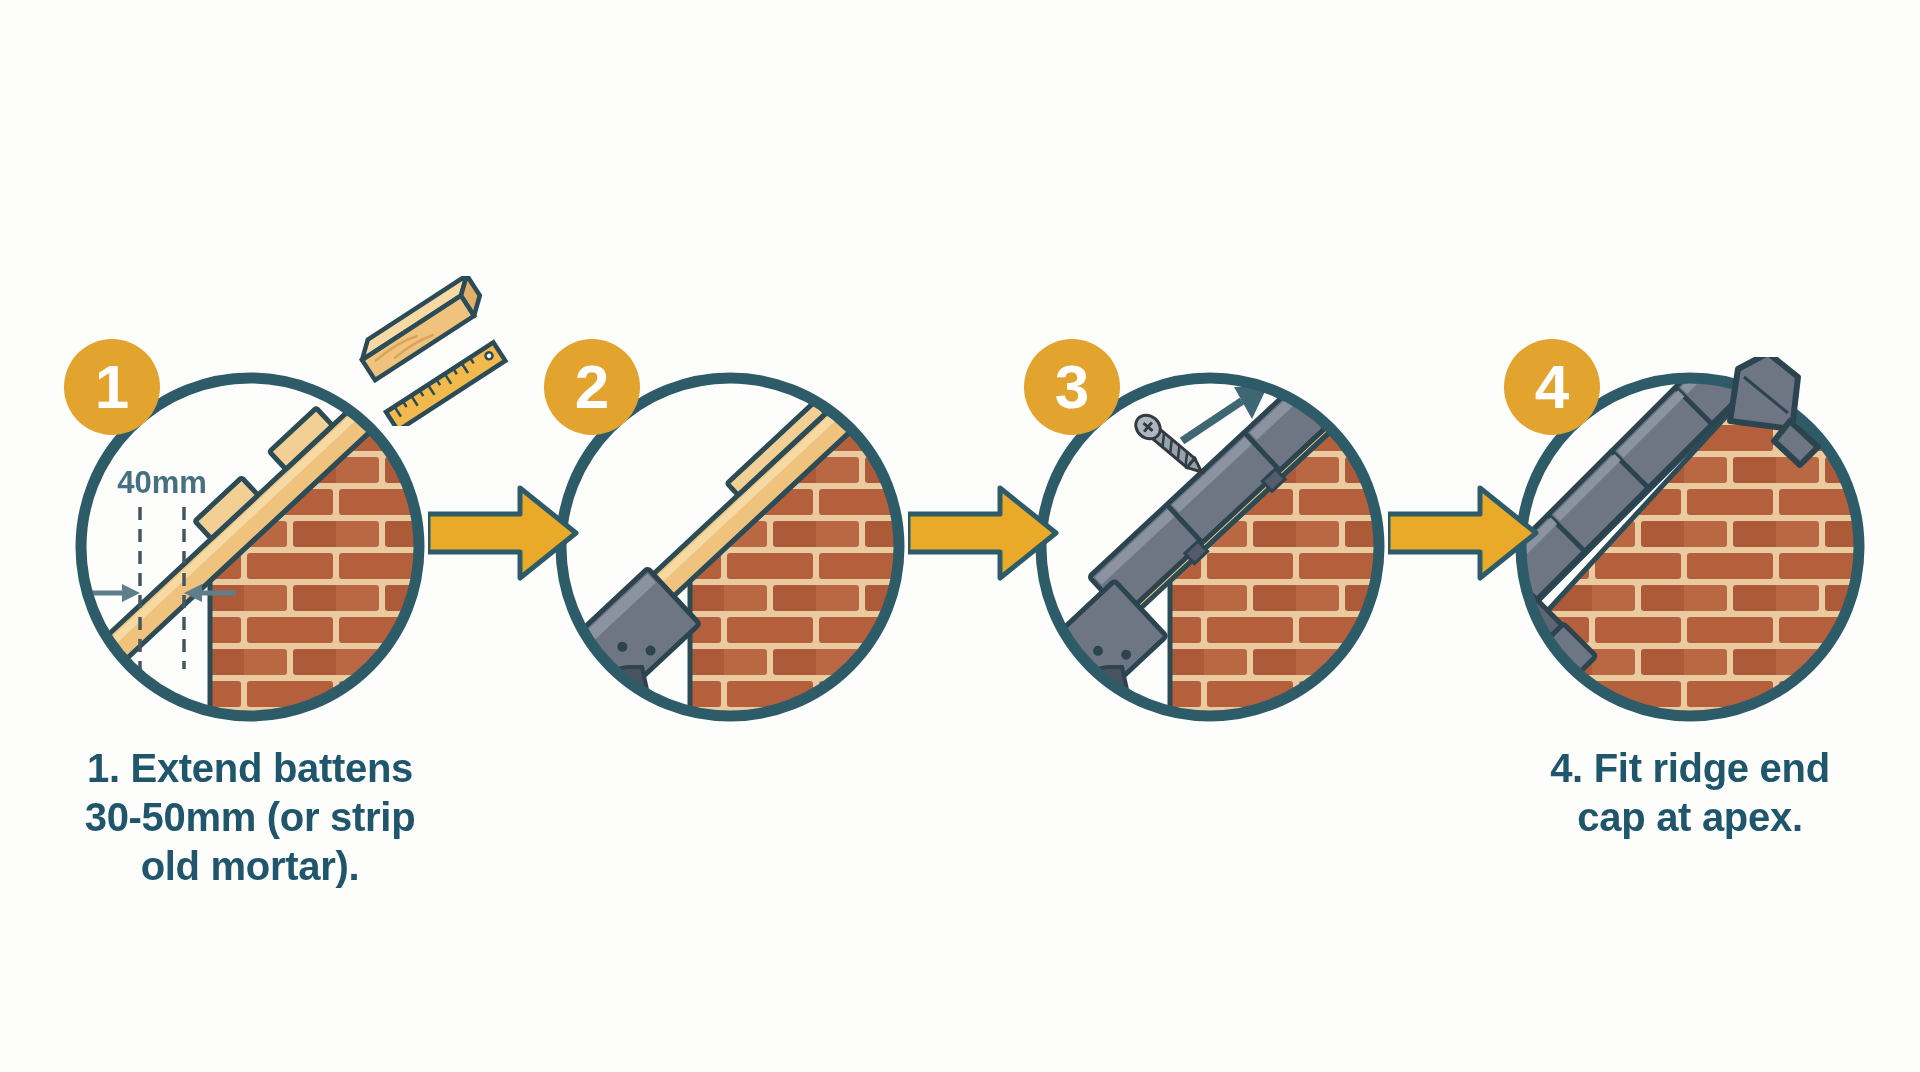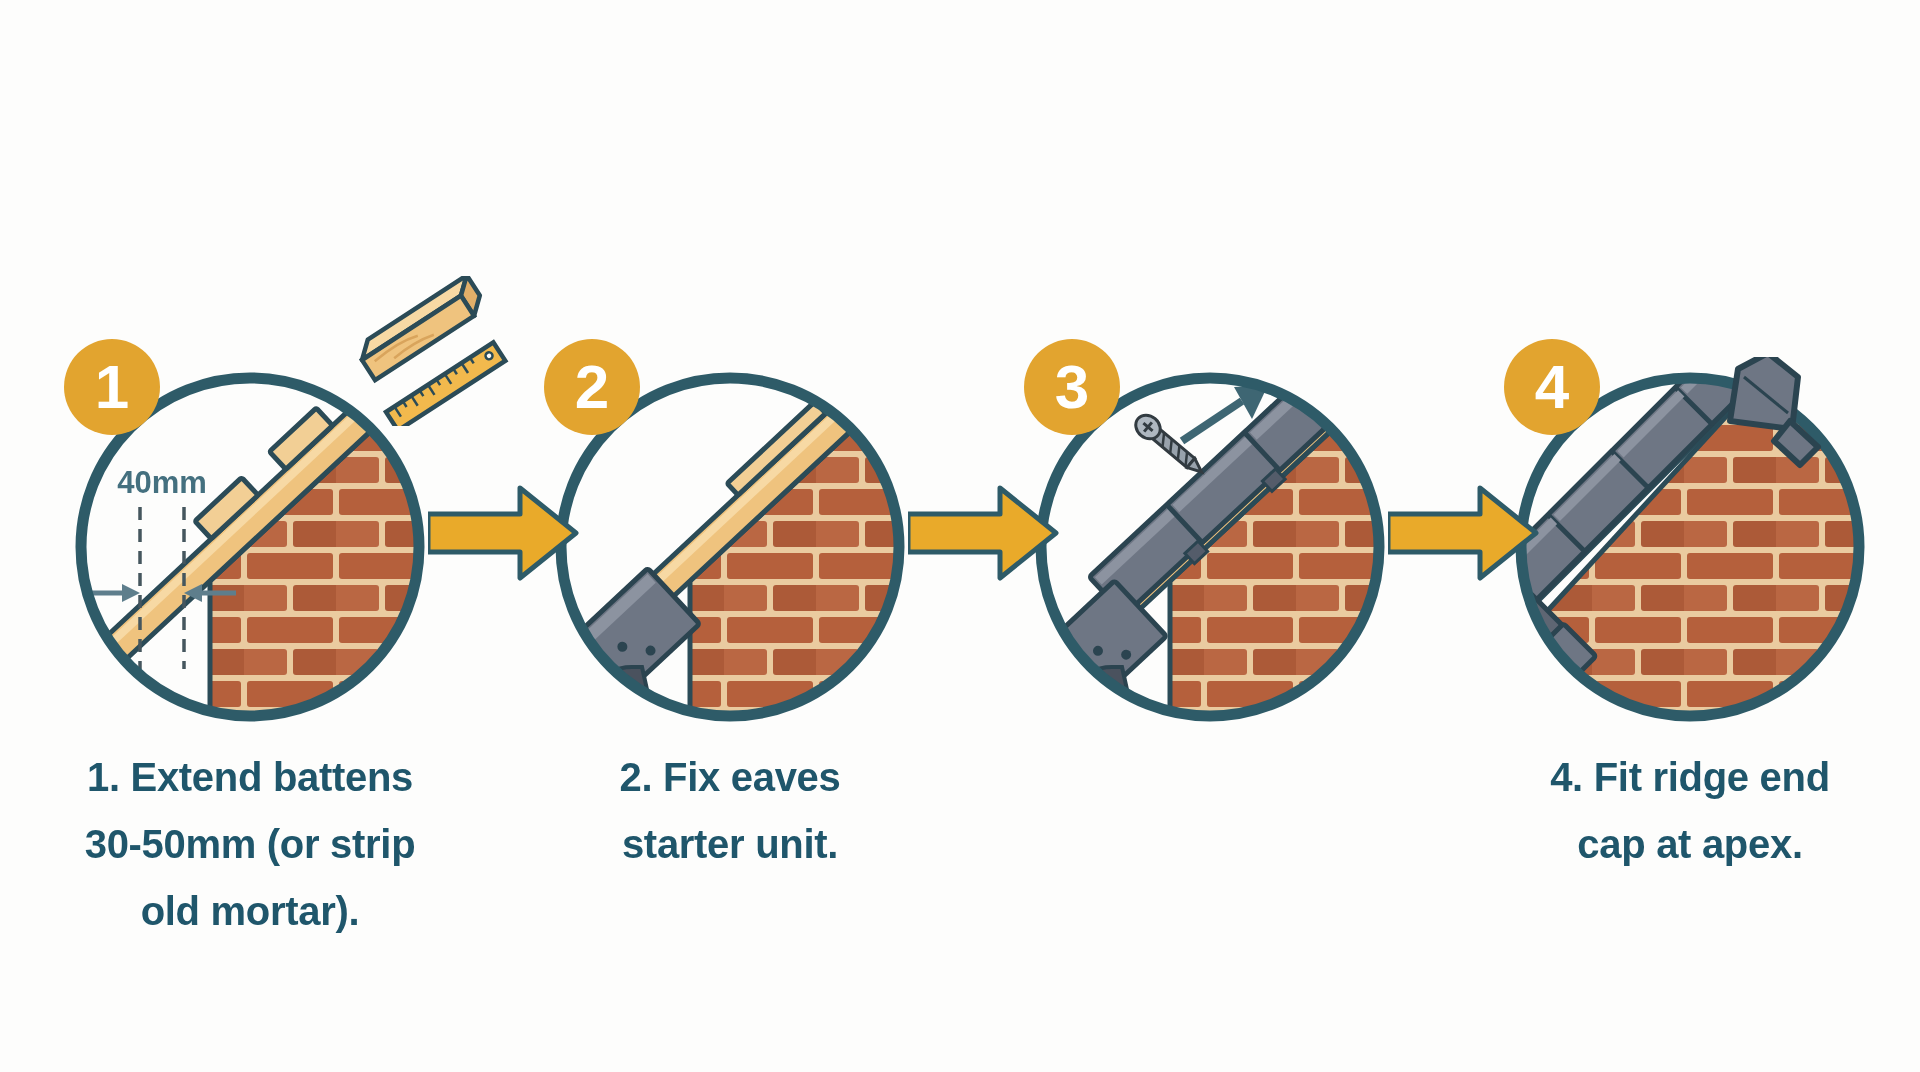--- a/index.html
+++ b/index.html
@@ -21,21 +21,21 @@
     position:absolute;top:339px;width:96px;height:96px;border-radius:50%;
     background:#E2A42F;color:#ffffff;display:flex;align-items:center;justify-content:center;
     font-size:62px;font-weight:bold;line-height:1;
   }
   .badge.b1{left:64px;}
   .badge.b2{left:544px;}
   .badge.b3{left:1024px;}
   .badge.b4{left:1504px;}
   .caption{
     position:absolute;top:744px;width:480px;text-align:center;
-    color:#1F566B;font-size:40px;font-weight:bold;line-height:67px;
+    color:#1F566B;font-size:40px;font-weight:bold;line-height:49px;
     white-space:pre-line;letter-spacing:-0.3px;
   }
   .caption.c1{left:10px;}
   .caption.c2{left:490px;}
   .caption.c3{left:970px;}
   .caption.c4{left:1450px;}
 </style>
 </head>
 <body>
 
@@ -249,18 +249,16 @@
   <div class="badge b3">
       <span>3</span>
     </div>
   <div class="badge b4">
       <span>4</span>
     </div>
 
   <div class="caption c1">1. Extend battens
 30-50mm (or strip
 old mortar).</div>
-  <div class="caption c2">2. Fix eaves
-starter unit.</div>
   <div class="caption c4">4. Fit ridge end
 cap at apex.</div>
 
 </div>
 
 </body></html>

